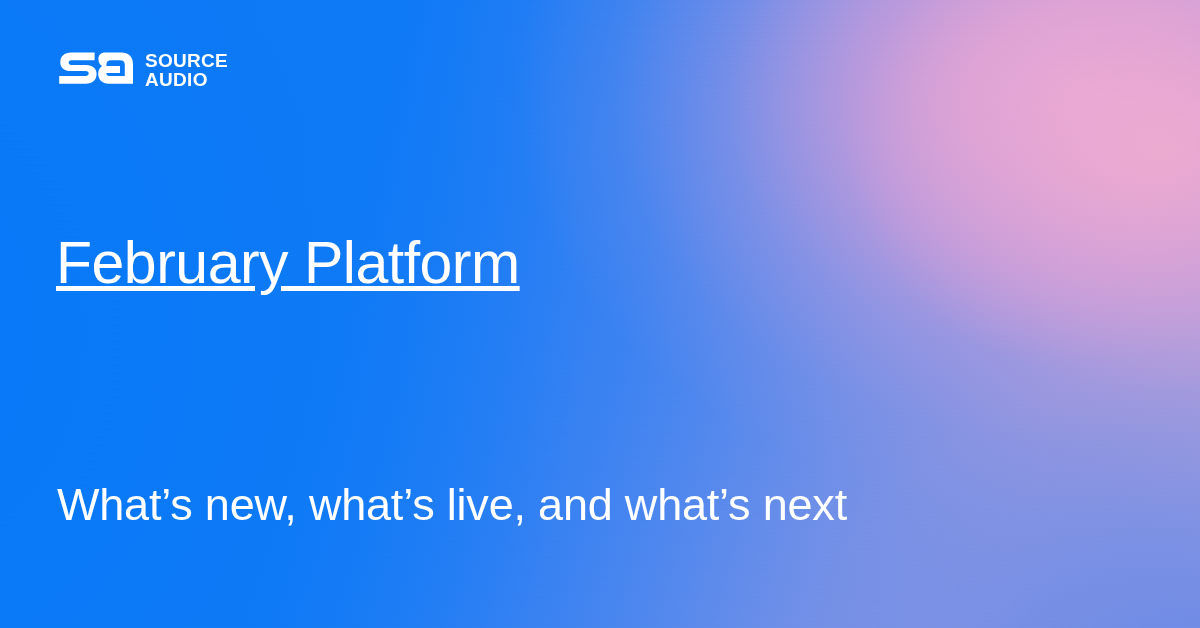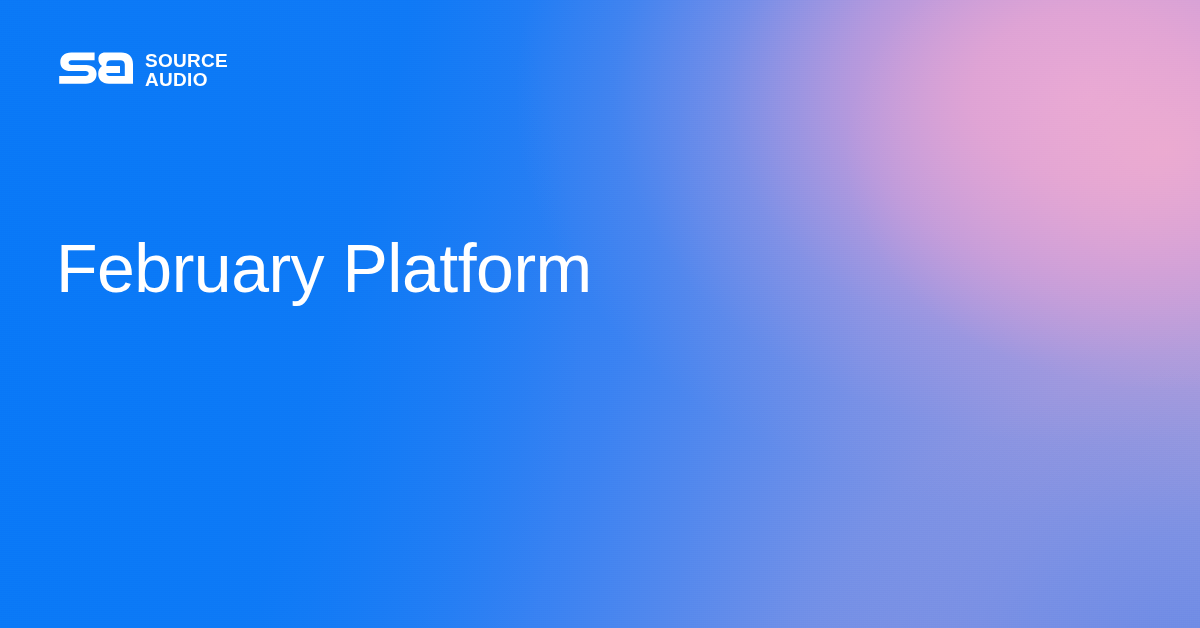--- a/index.html
+++ b/index.html
@@ -127,24 +127,25 @@
   }
 
   
   .headline {
     position: absolute;
     left: 56px;
     top: 234px;
     color: #ffffff;
     font-family: "Liberation Sans", sans-serif;
     font-weight: 300;
-    font-size: 68px;
+    font-size: 59px;
     line-height: 1.0;
     letter-spacing: -0.5px;
     white-space: nowrap;
+    text-decoration: underline;
   }
 
   .headline-line { display: block; }
 
   
   .subheading {
     position: absolute;
     left: 57px;
     top: 480px;
     color: #ffffff;
@@ -178,15 +179,16 @@
       <div class="logo-words">
         <span class="logo-word">SOURCE</span>
         <span class="logo-word">AUDIO</span>
       </div>
     </div>
 
     <h1 class="headline">
       <span class="headline-line">February Platform</span>
     </h1>
 
+    <p class="subheading">What’s new, what’s live, and what’s next</p>
 
   </div>
 </div>
 
 </body></html>

